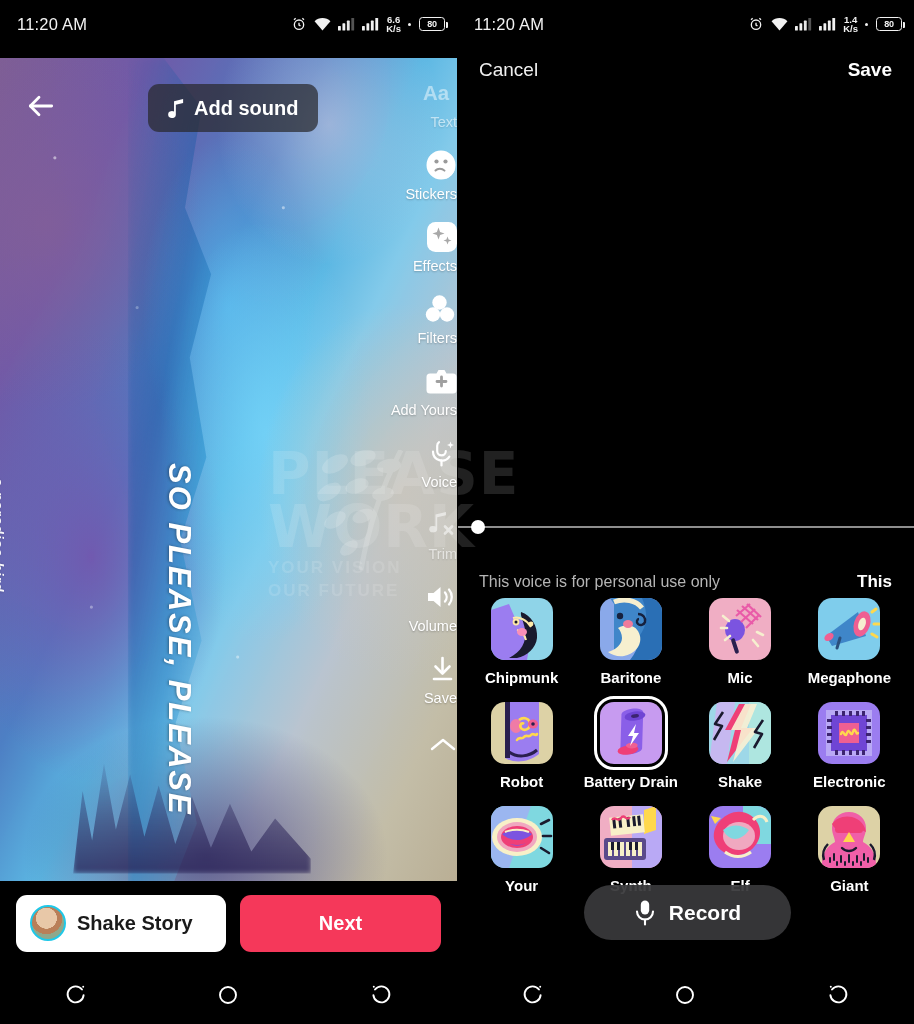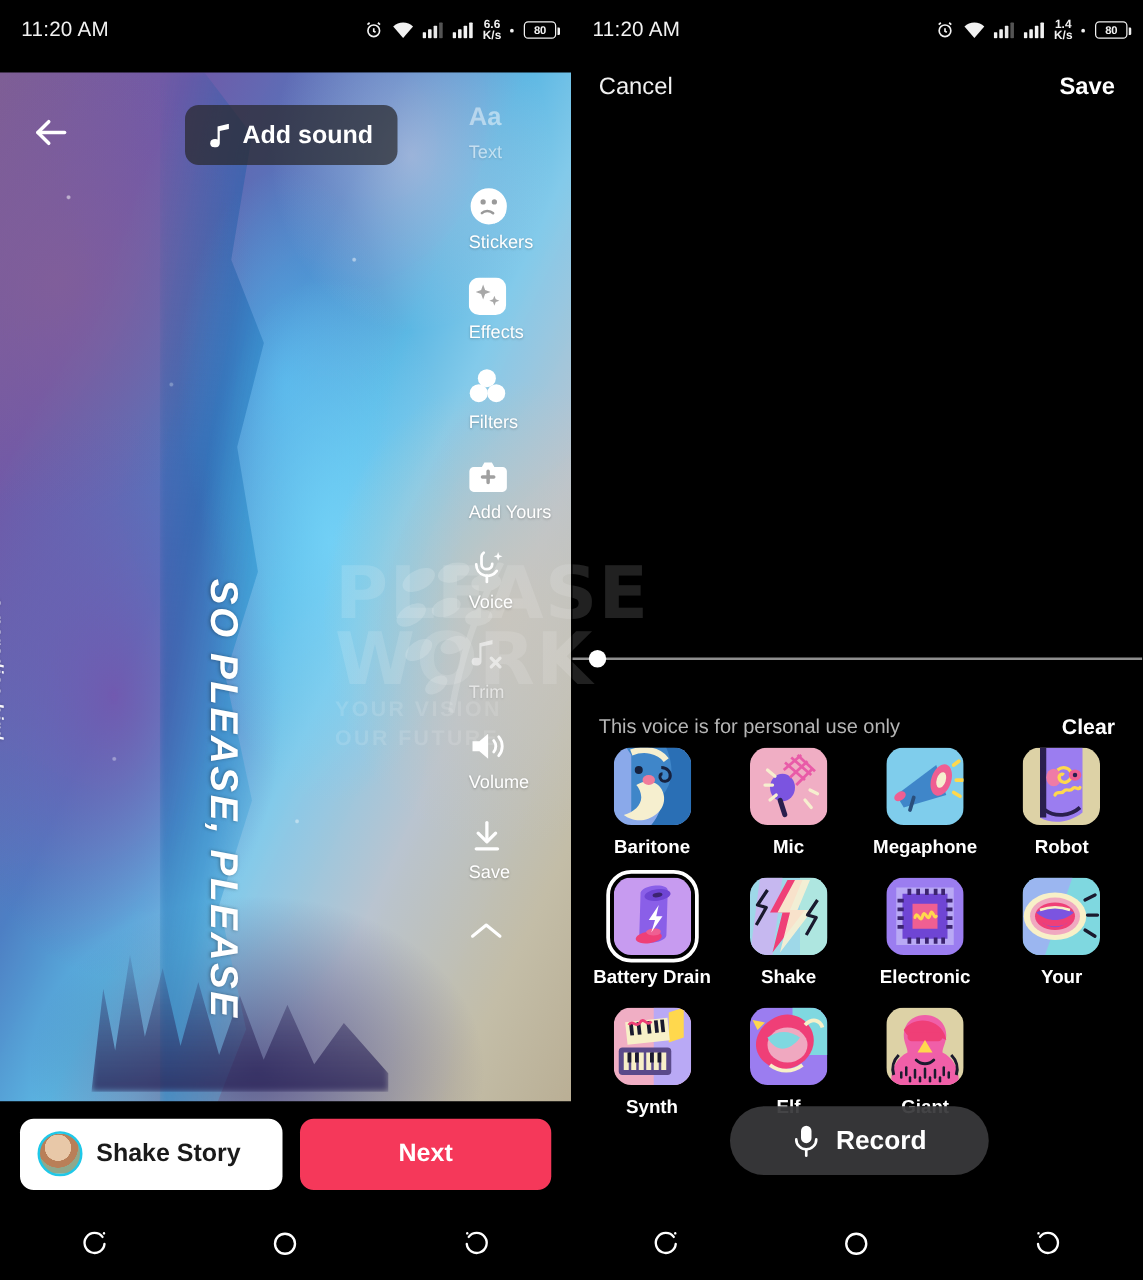--- a/index.html
+++ b/index.html
@@ -89,21 +89,21 @@
   .add-sound {
     position:absolute; left:148px; top:84px; height:48px; z-index:12;
     background: rgba(40,40,44,.72); border-radius:11px;
     display:flex; align-items:center; gap:9px; padding:0 20px; color:#fff;
     font-size:20px; font-weight:700;
   }
 
   
   .toolbar { position:absolute; right:0; top:58px; width:82px; z-index:12;
              display:flex; flex-direction:column; align-items:center; }
-  .tool { width:82px; display:flex; flex-direction:column; align-items:flex-start;
+  .tool { width:82px; display:flex; flex-direction:column; align-items:flex-end;
           color:#fff; margin-top:18px; }
   .tool .tl { font-size:14.5px; margin-top:4px; text-shadow:0 1px 2px rgba(0,0,0,.25); }
   .tool .ti { height:34px; display:flex; align-items:center; justify-content:center; }
   .tool.dim { opacity:.55; }
 
   
   .bottombar {
     position:absolute; left:0; bottom:59px; width:457px; height:84px;
     background:#000; display:flex; align-items:center; gap:14px; padding:0 16px; z-index:20;
   }
@@ -424,25 +424,43 @@
       <div class="rp-save">Save</div>
     </div>
 
     <div class="scrub-wrap">
       <div class="scrub-line"></div>
       <div class="scrub-dot"></div>
     </div>
 
     <div class="notice-row">
       <div class="notice-txt">This voice is for personal use only</div>
-      <div class="clear-btn">Clear</div>
+      <div class="clear-btn">This</div>
     </div>
 
     <div class="fx-grid">
 
+      <div class="fx">
+        <div class="fx-wrap">
+          <div class="fx-thumb">
+            <svg width="62" height="62" viewBox="0 0 62 62">
+              <rect width="62" height="62" fill="#8fd4e8"></rect>
+              <path d="M0 62V12l18-6 6 14 18 6-6 36z" fill="#9b7df0"></path>
+              <path d="M30 14c10 3 17 14 16 26-1 10-10 18-20 20h-8c12-6 18-16 16-28-1-8-5-14-4-18z" fill="#1a1a2e"></path>
+              <path d="M22 20c6-2 14 2 18 9" fill="none" stroke="#ffe9a8" stroke-width="2"></path>
+              <path d="M26 32c4 1 8 5 9 10" fill="none" stroke="#ffe9a8" stroke-width="2"></path>
+              <ellipse cx="31" cy="34" rx="5" ry="4" fill="#f98fb8"></ellipse>
+              <circle cx="25" cy="24" r="3.4" fill="#ffe9a8"></circle>
+                <circle cx="25" cy="24" r="1.5" fill="#1a1a2e"></circle>
+              <circle cx="40" cy="26" r="2.4" fill="#ffe9a8"></circle>
+            </svg>
+          </div>
+        </div>
+        <div class="fx-lab">Chipmunk</div>
+      </div>
 
       <div class="fx">
         <div class="fx-wrap">
           <div class="fx-thumb">
             <svg width="62" height="62" viewBox="0 0 62 62">
               <rect width="62" height="62" fill="#8aa9ea"></rect>
               <path d="M30 0h32v62H30c10-12 12-28 6-40-3-7-6-15-6-22z" fill="#2a6fb5"></path>
               <path d="M10 0h32c4 10 6 20 2 30-5 12-16 20-30 22V6z" fill="#3f86c9"></path>
               <path d="M14 4c10-4 22-2 28 6" fill="none" stroke="#f6efcf" stroke-width="5"></path>
               <path d="M18 30c10-6 20-2 22 8 2 10-6 18-16 20-6 1-12-1-16-4 8-2 14-8 14-14 0-4-2-8-4-10z" fill="#f6efcf"></path>

